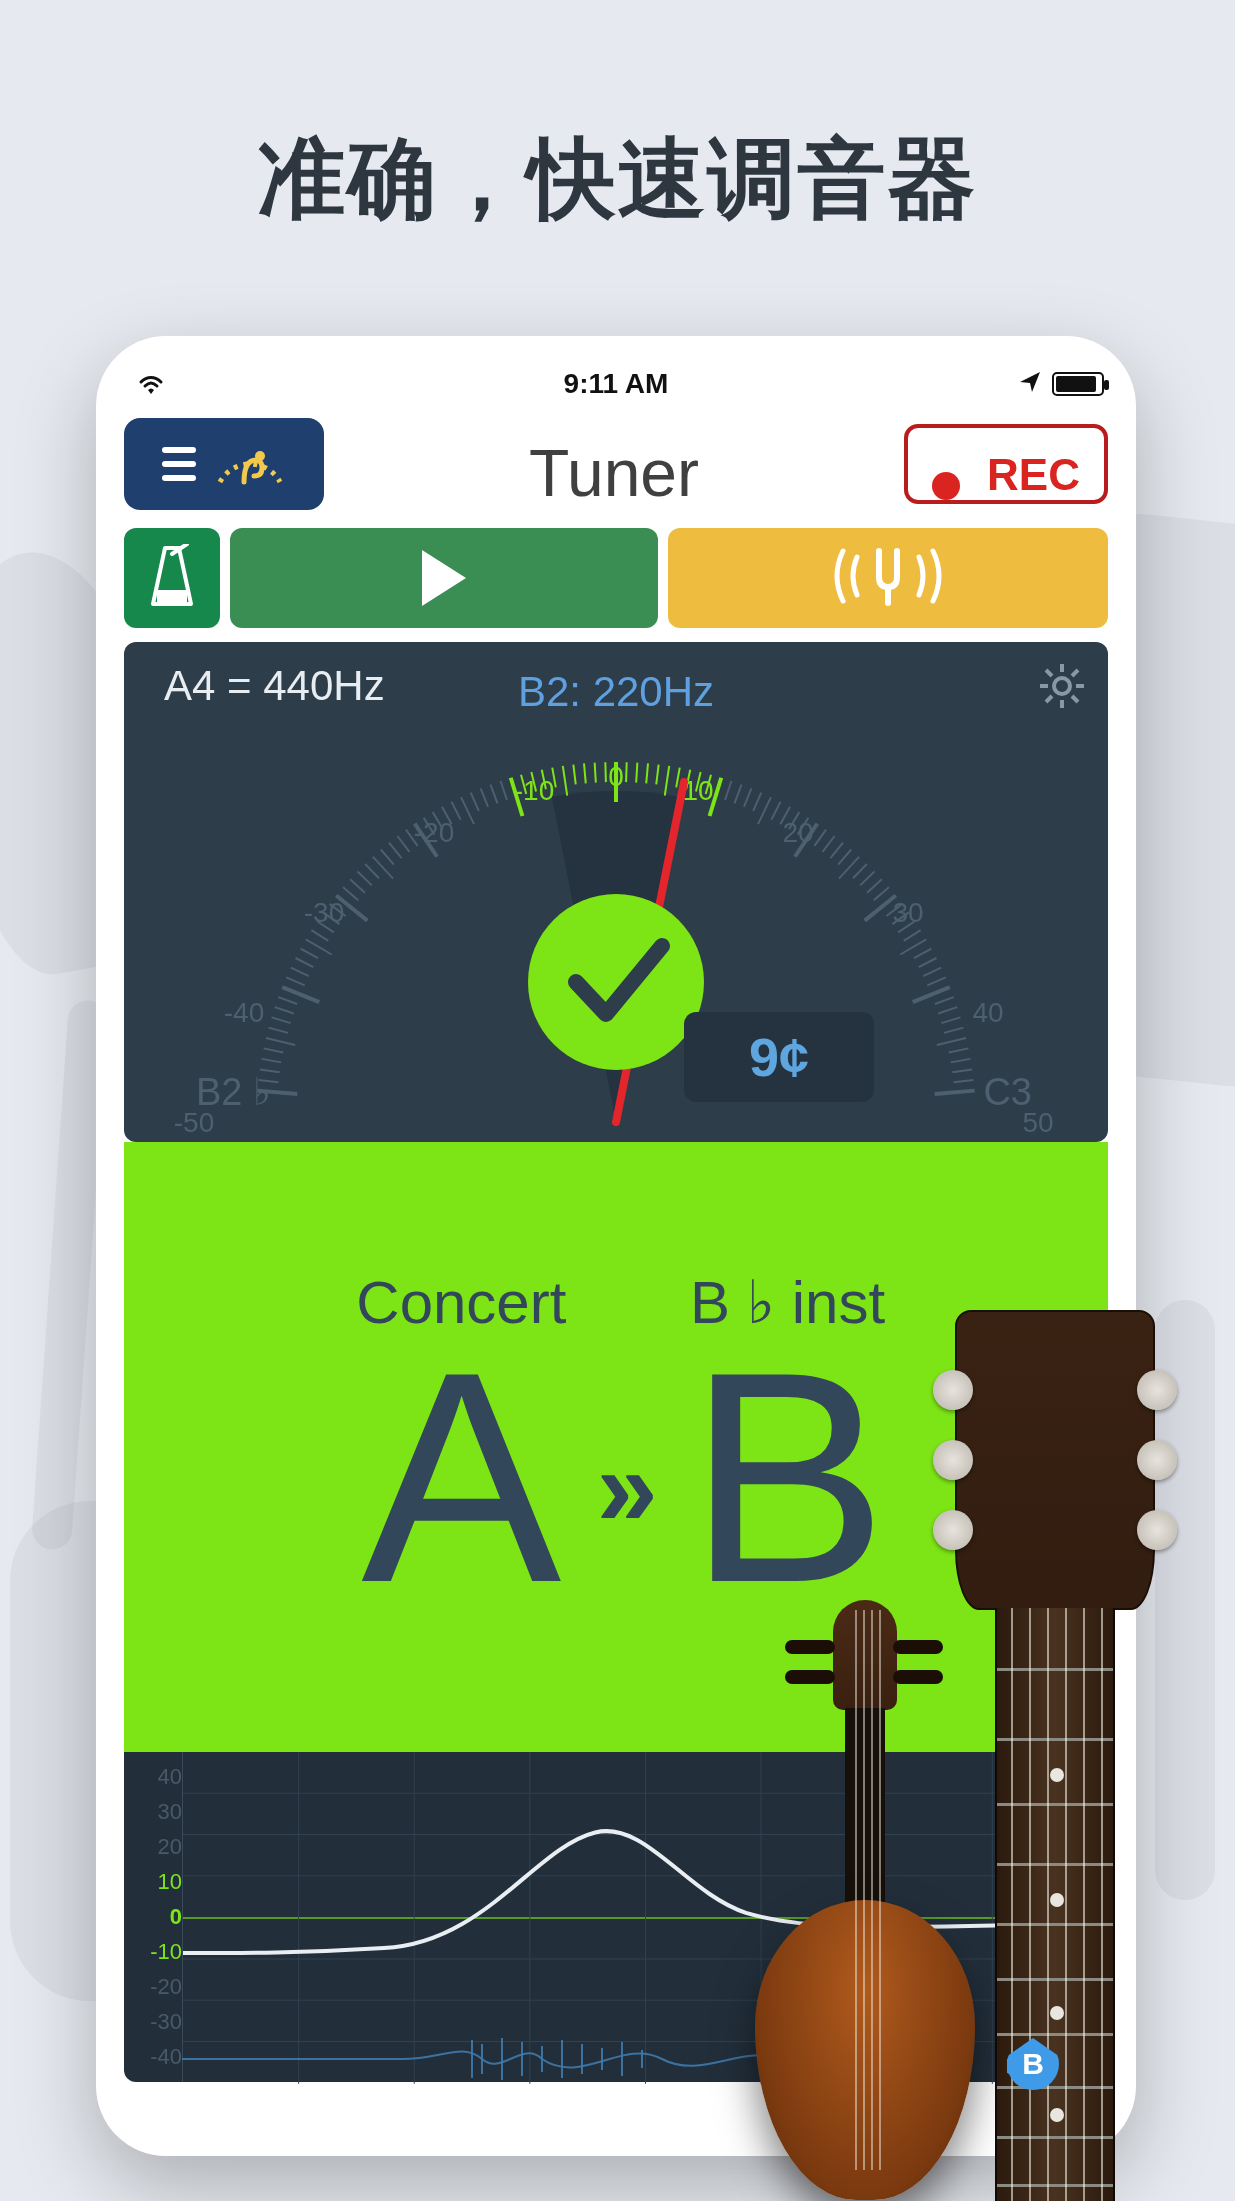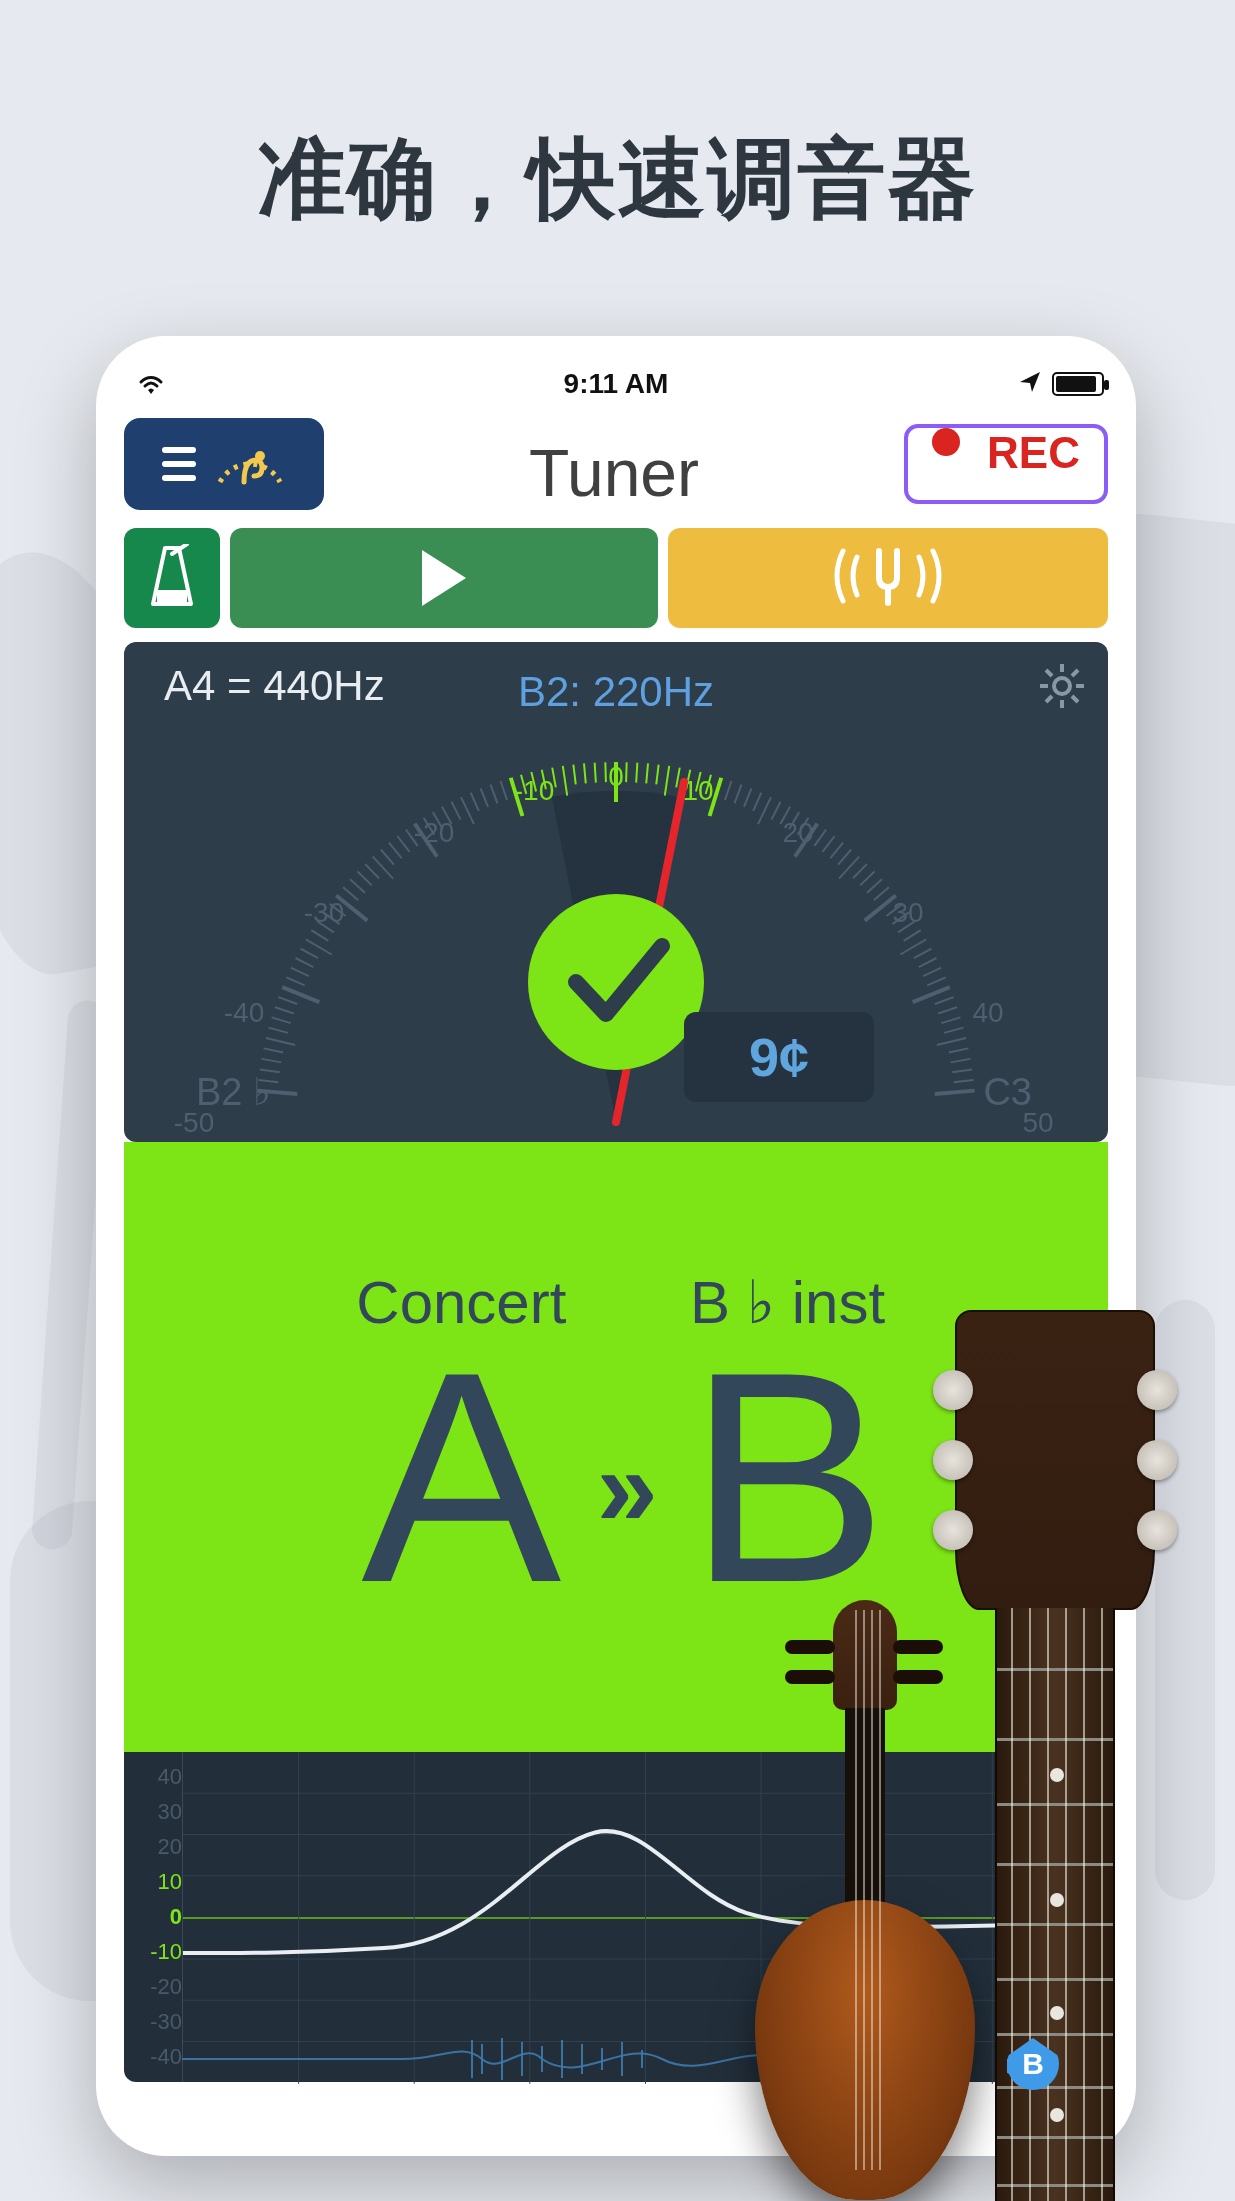--- a/index.html
+++ b/index.html
@@ -48,22 +48,22 @@
   
   .titlebar { height:100px; display:flex; align-items:center; justify-content:space-between; margin-top:6px;}
   .menu-btn {
     width:200px; height:92px; background:#1f3f6e; border-radius:16px;
     display:flex; align-items:center; justify-content:center; gap:18px;
   }
   .hamburger { display:flex; flex-direction:column; gap:8px;}
   .hamburger span{ width:34px; height:6px; background:#fff; border-radius:3px;}
   .title { font-size:66px; color:#404040; font-weight:400;margin-top:18px;}
   .rec-btn {
-    height:80px; padding:0 24px; border:4px solid #8b5cf6; border-radius:14px;
-    display:flex; align-items:flex-start; gap:27px;
+    height:80px; padding:0 24px; border:4px solid #b91c1c; border-radius:14px;
+    display:flex; align-items:flex-end; gap:27px;
     font-size:44px; font-weight:800; color:#d9241f;
   }
   .rec-dot{ width:28px; height:28px; border-radius:50%; background:#d9241f;}
 
   
   .ctrl-row { display:flex; gap:10px; height:100px; margin-top:14px;}
   .metronome-btn{ width:96px; background:#17884b; border-radius:12px; display:flex; align-items:center; justify-content:center;}
   .play-btn{ flex:1; background:#3a8e53; border-radius:12px; display:flex; align-items:center; justify-content:center;}
   .play-triangle{ width:0;height:0; border-left:44px solid #fff; border-top:28px solid transparent; border-bottom:28px solid transparent;}
   .pitch-btn{ width:440px; background:#eebc3f; border-radius:12px; display:flex; align-items:center; justify-content:center;}

